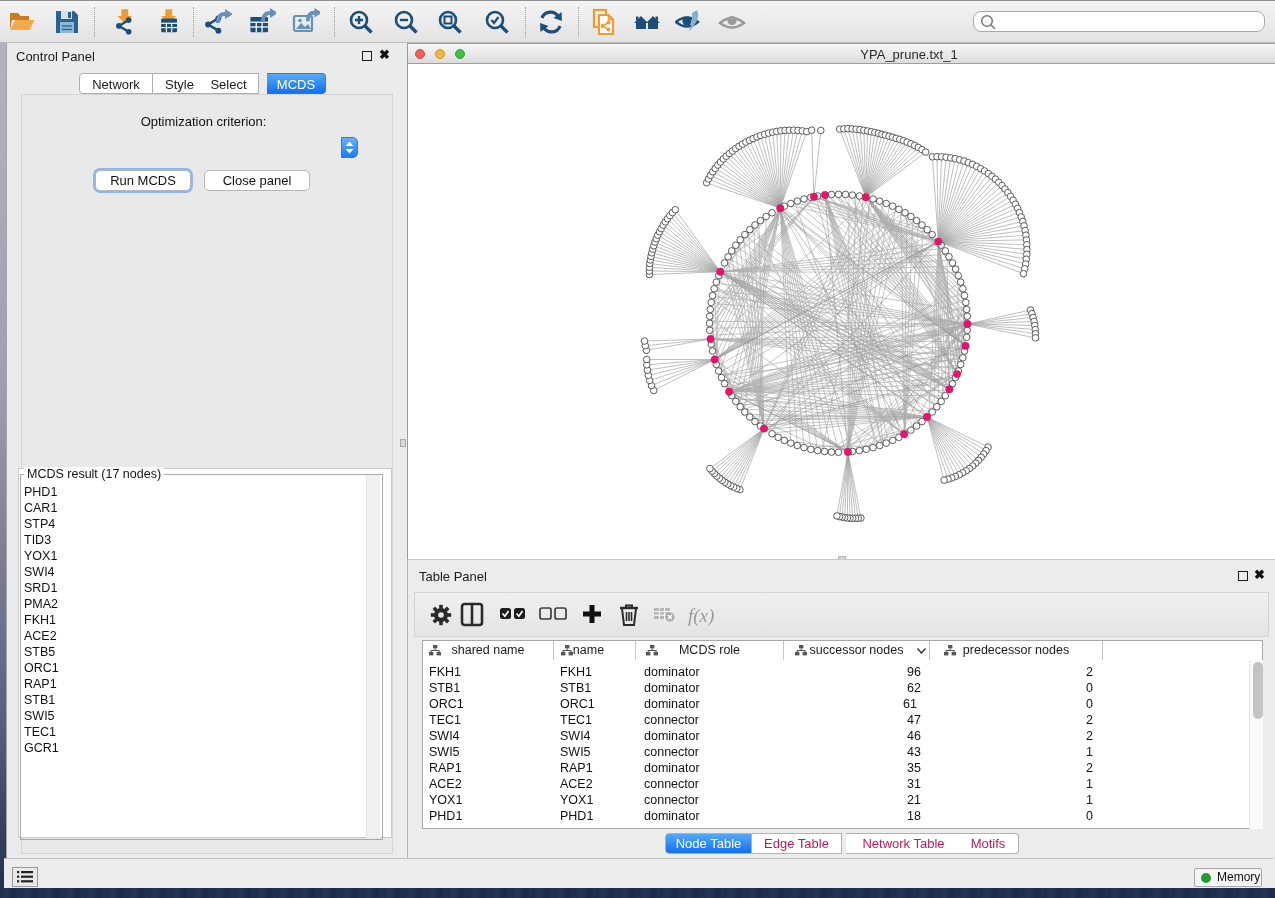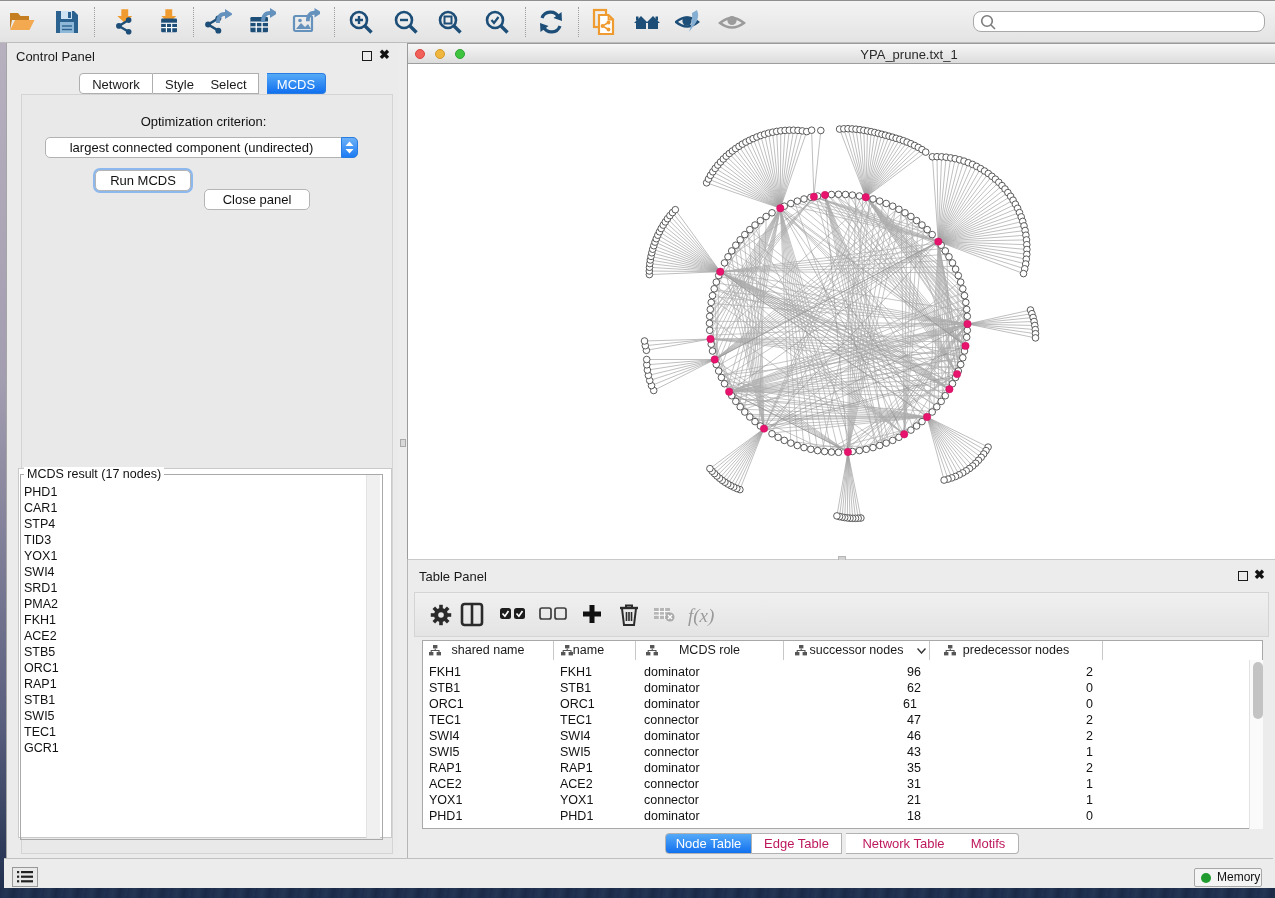--- a/index.html
+++ b/index.html
@@ -212,26 +212,25 @@
 <div id="cpanel" class="abs">
 <div id="cp-title">Control Panel</div>
 <div class="floatbtn" style="left:355px;top:8px"></div>
 <div class="closex" style="left:372px;top:4px">✖</div>
 <div class="tab" style="left:72px;width:74px;border-left:1px solid #aeaeae;border-radius:4px 0 0 4px;">Network</div>
     <div class="tab" style="left:146px;width:54px;">Style</div>
     <div class="tab" style="left:192px;width:60px;">Select</div>
     <div class="tab tabsel" style="left:260px;width:59px;border-radius:0 4px 4px 0;">MCDS</div>
 <div id="cp-inner"></div>
 <div id="optlabel">Optimization criterion:</div>
-<div id="dropdown">largest connected component (undirected)</div>
 <div id="dropbtn"><svg width="15" height="19" viewBox="0 0 15 19">
         <path d="M3.5 8 L7.5 3.5 L11.5 8 z M3.5 11 L7.5 15.5 L11.5 11 z" fill="#fff"></path>
       </svg></div>
 <div class="btn" id="runbtn" style="left:88px;width:96px;">Run MCDS</div>
-<div class="btn" style="left:197px;width:106px;margin-top:19px;">Close panel</div>
+<div class="btn" style="left:197px;width:106px;">Close panel</div>
 <div id="mcdswhite"></div>
     <div id="groupbox"></div>
     <div id="grouplabel">MCDS result (17 nodes)</div>
 <div id="mcdslist">
       <div class="li" style="top:10px">PHD1</div>
       <div class="li" style="top:26px">CAR1</div>
       <div class="li" style="top:42px">STP4</div>
       <div class="li" style="top:58px">TID3</div>
       <div class="li" style="top:74px">YOX1</div>
       <div class="li" style="top:90px">SWI4</div>

